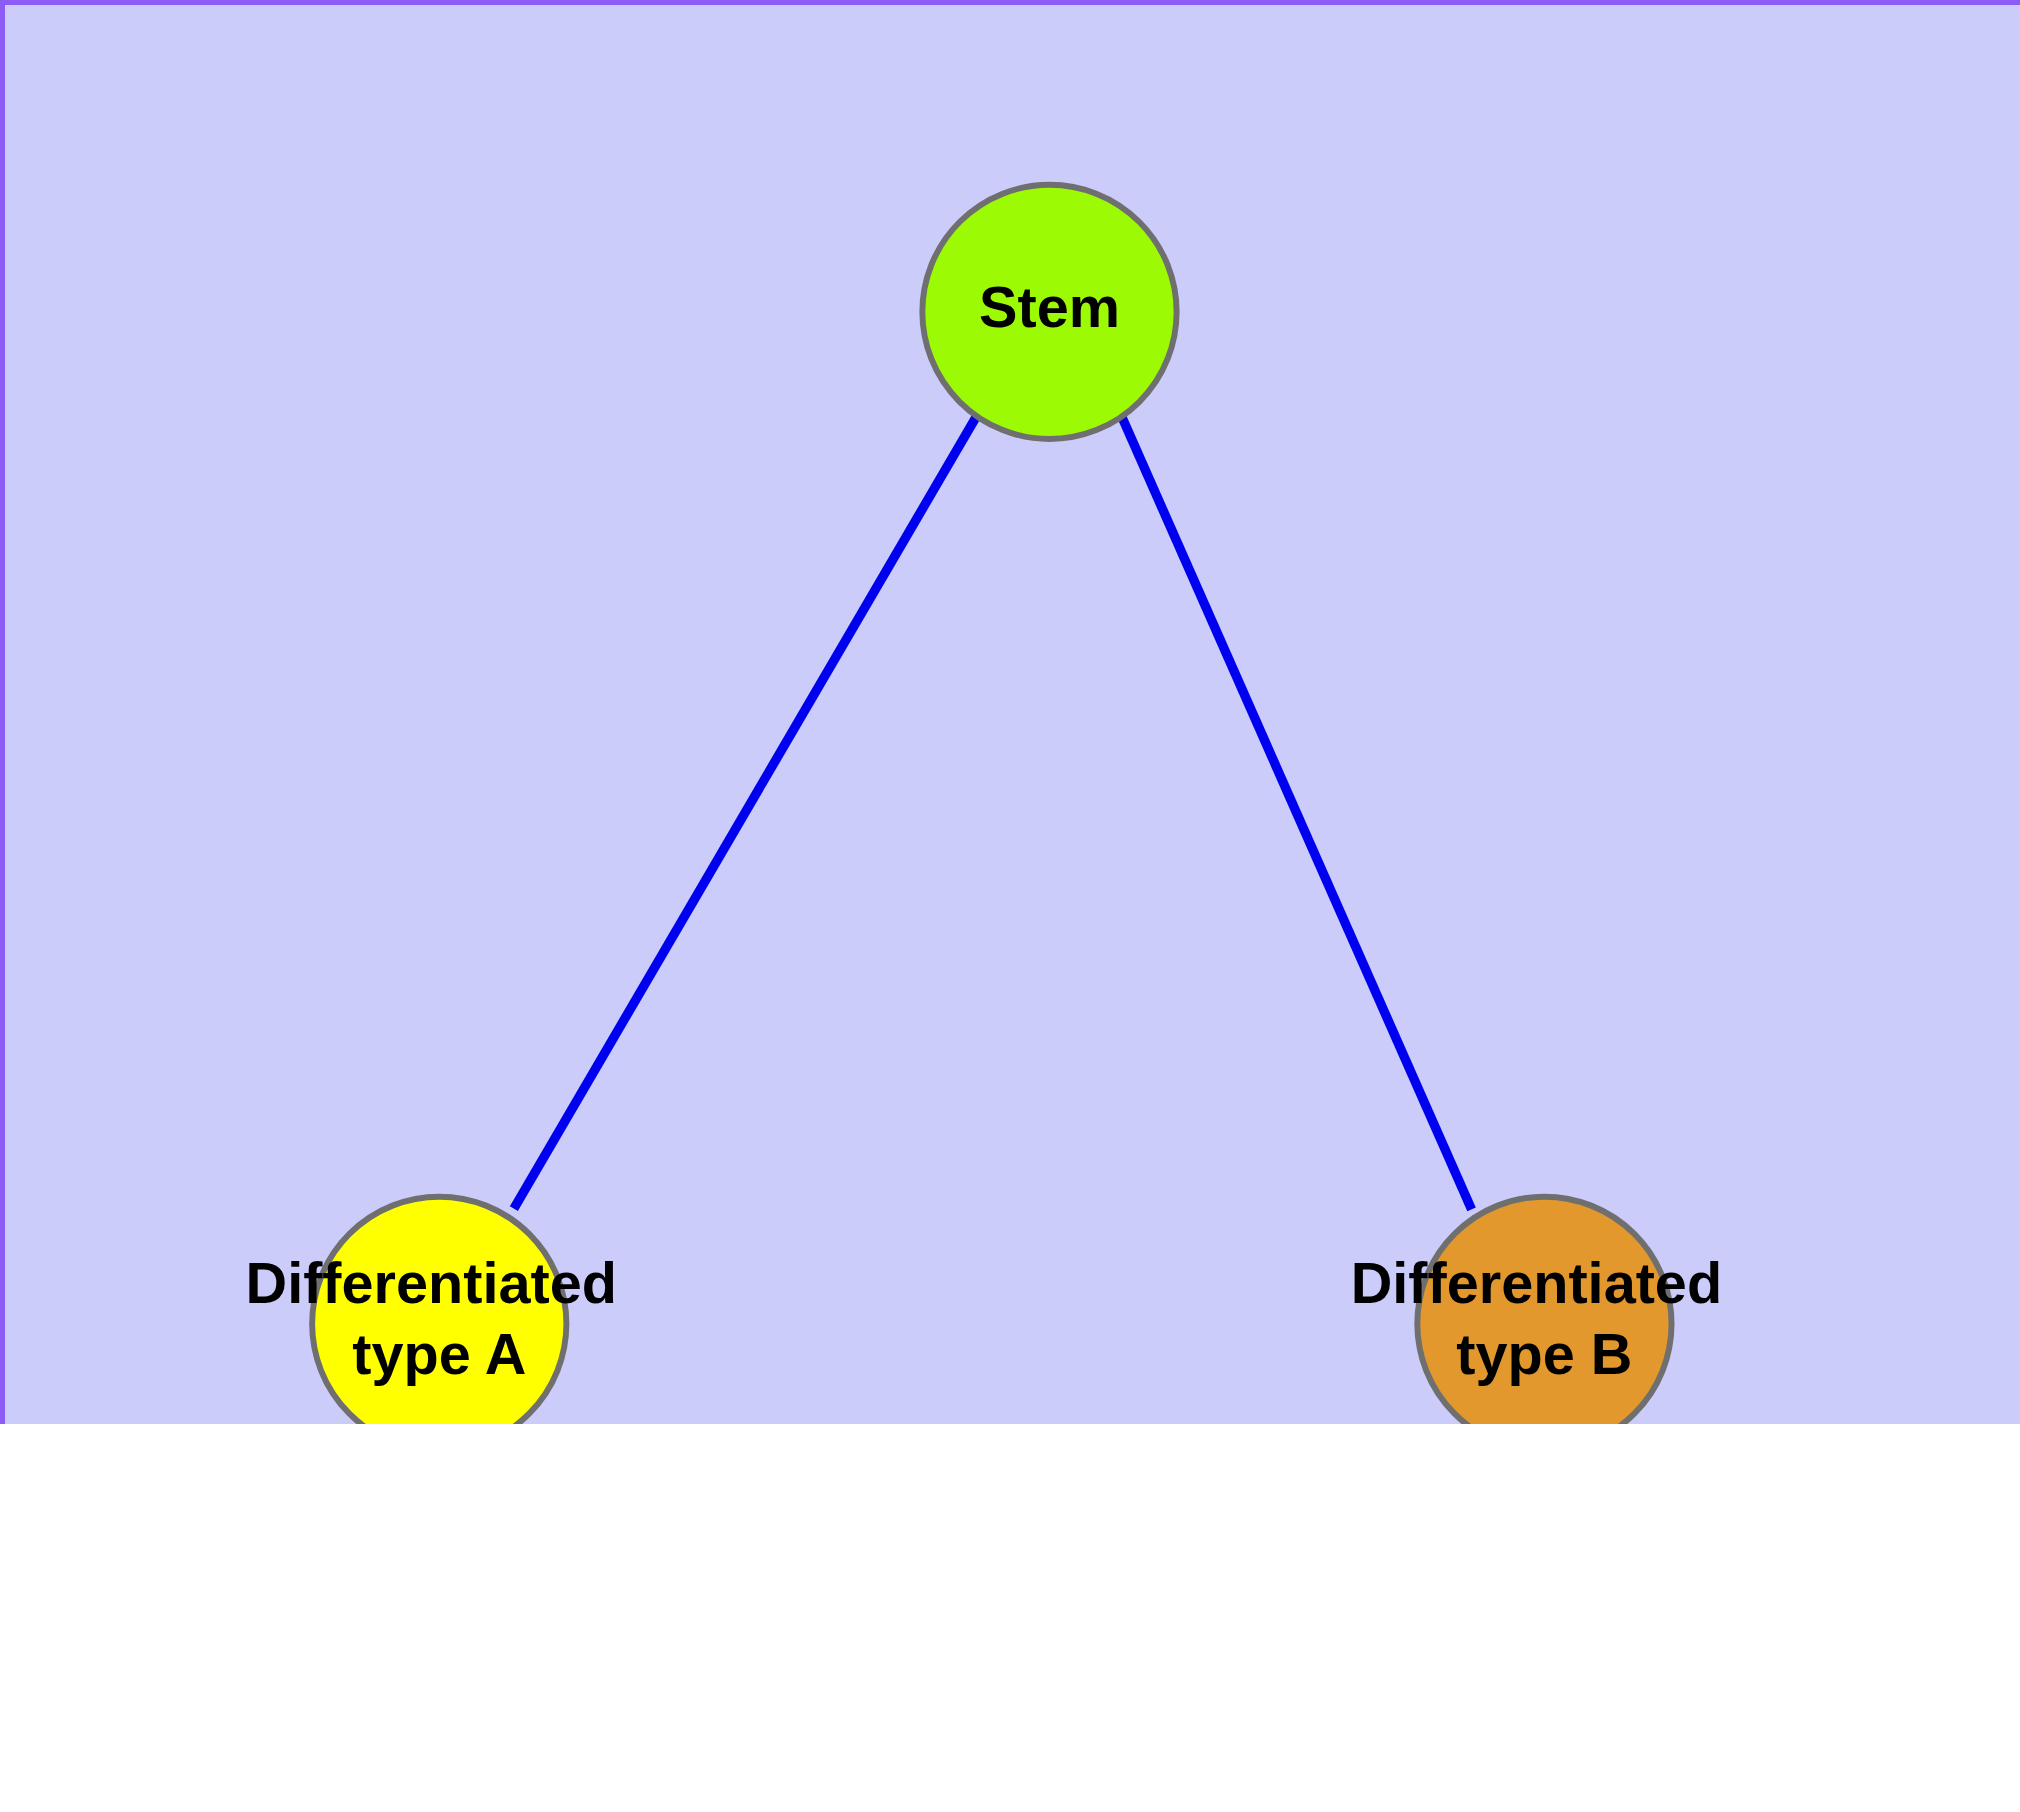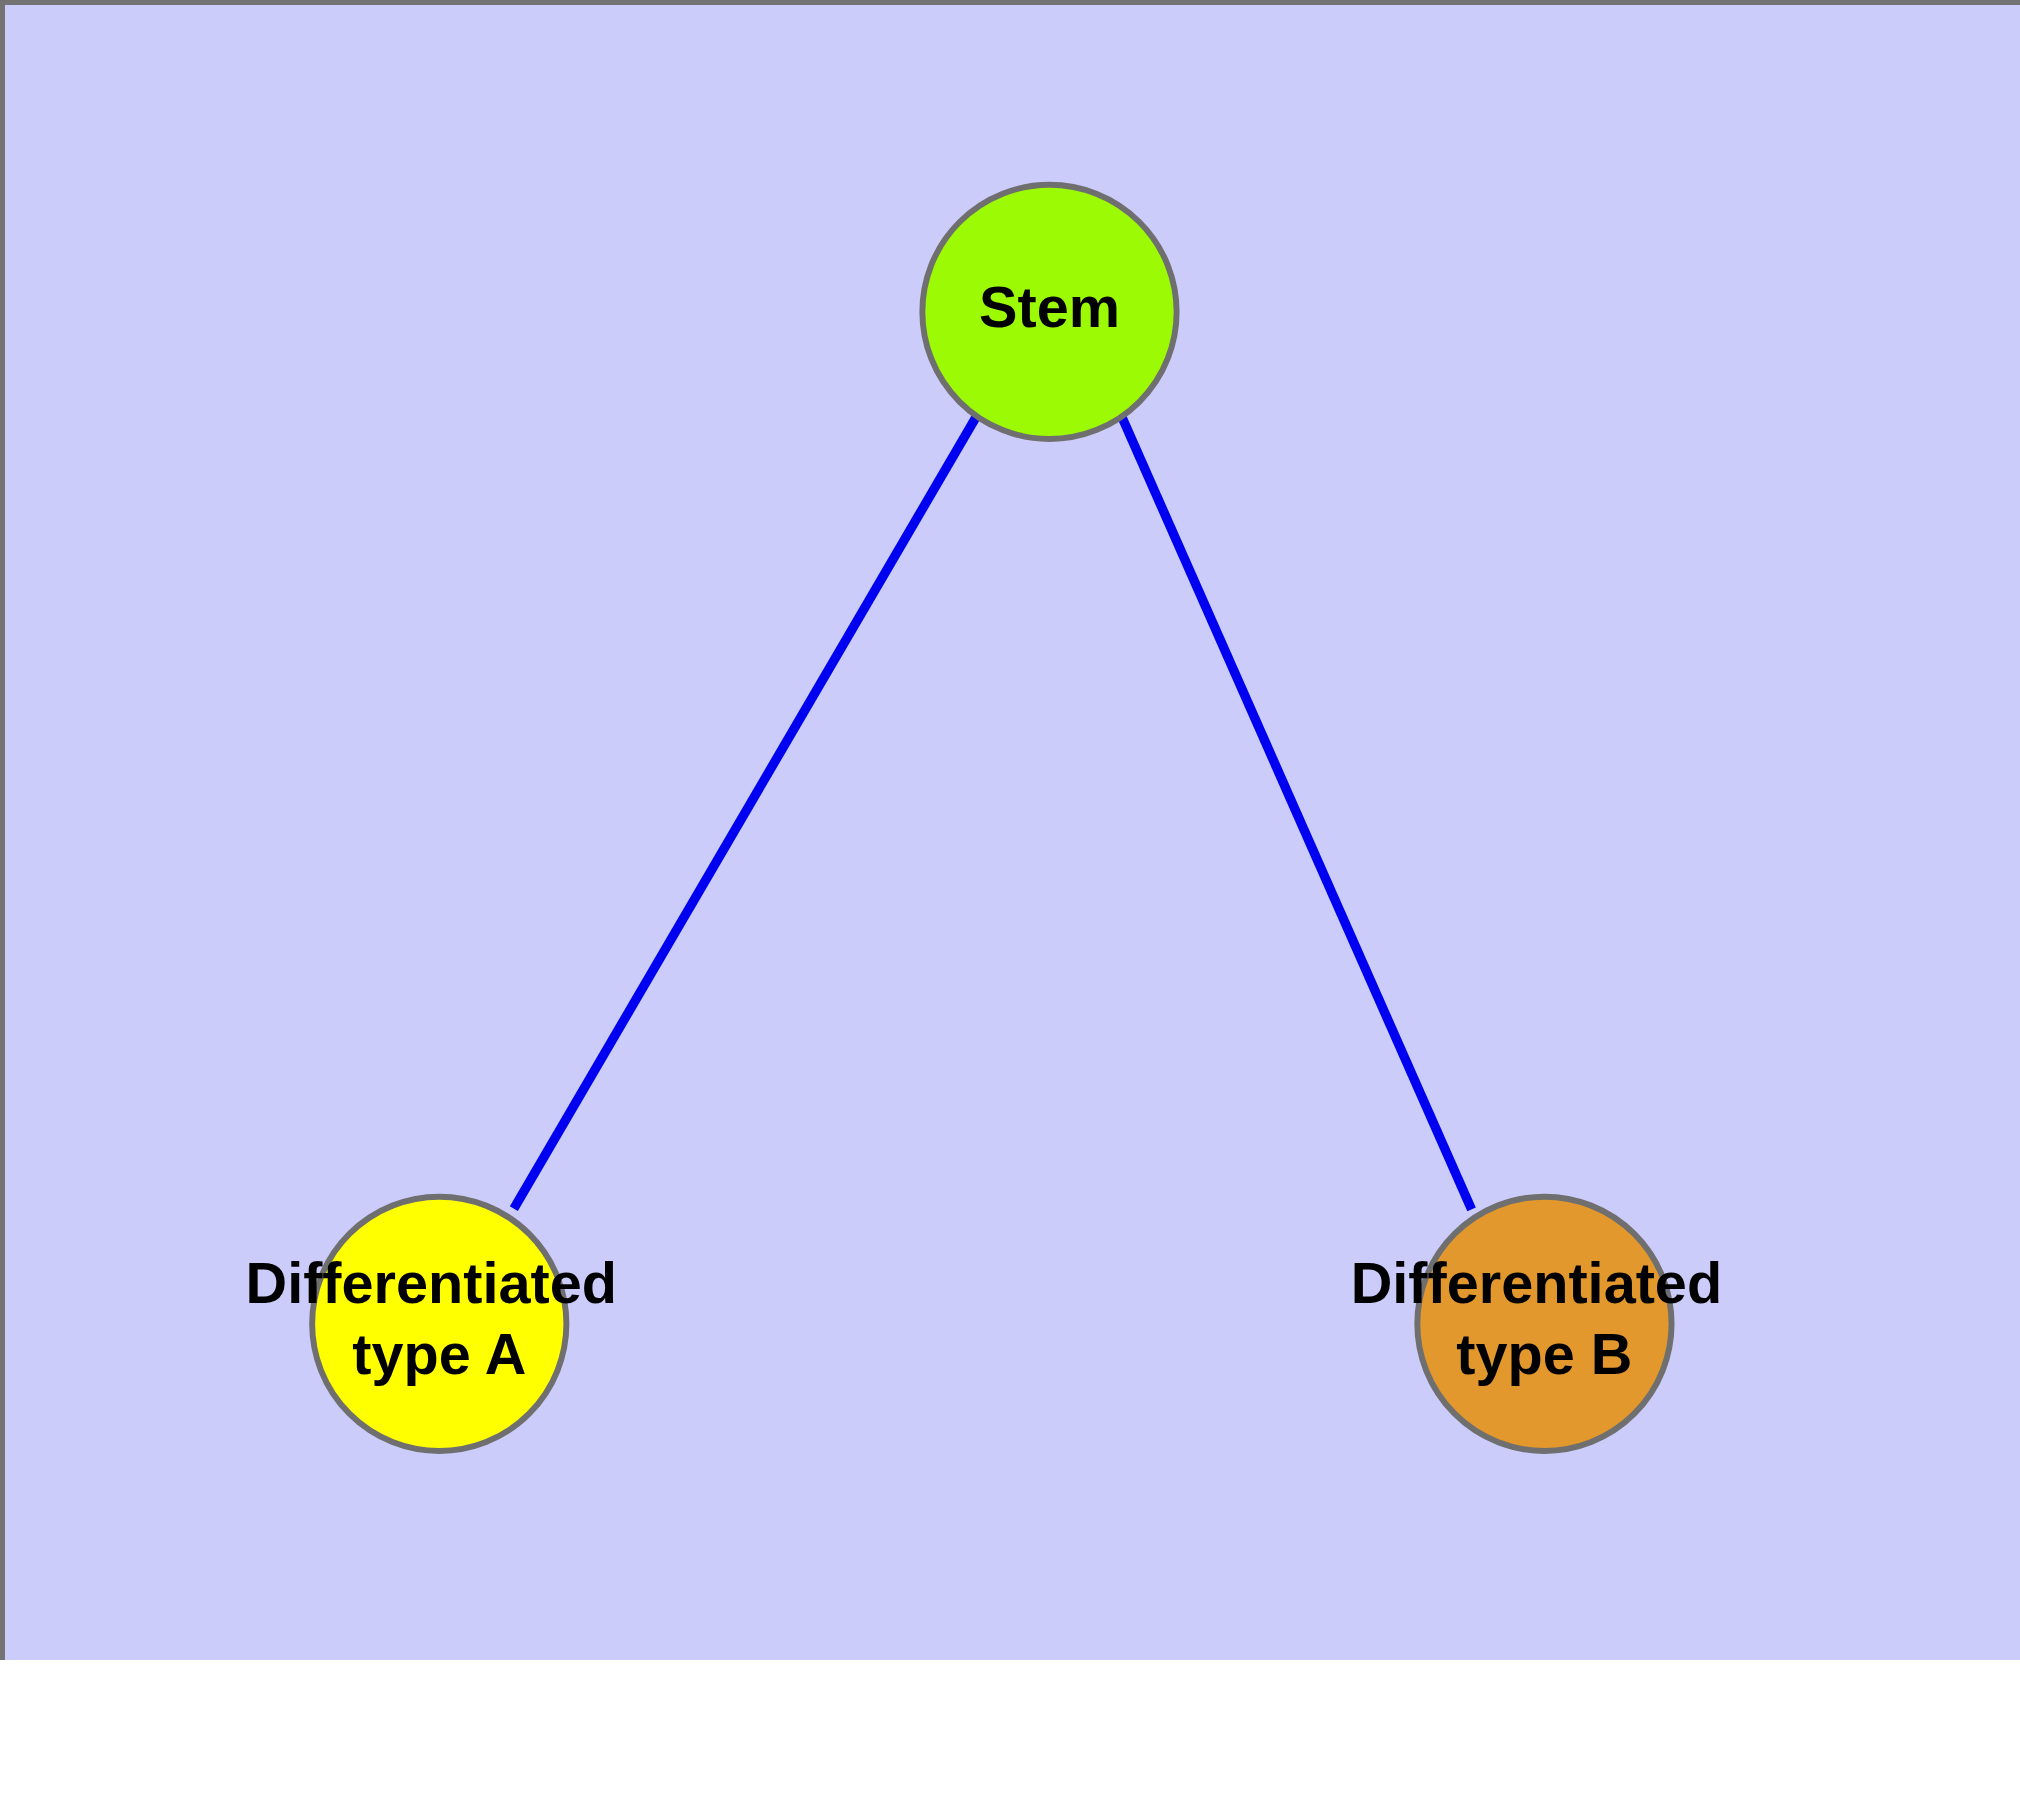--- a/index.html
+++ b/index.html
@@ -4,22 +4,22 @@
 <title>Cell differentiation graph</title>
 <style>
   html, body {
     margin: 0;
     padding: 0;
     background: #ffffff;
   }
   #stage {
     position: relative;
     width: 2021px;
-    height: 1660px;
-    background: #737373;
+    height: 1424px;
+    background: #8b5cf6;
     overflow: hidden;
     font-family: "Liberation Sans", sans-serif;
   }
   #canvas {
     position: absolute;
     left: 5.1px;
     top: 5.1px;
     width: 2015px;
     height: 1807px;
     background: #ccccfb;

